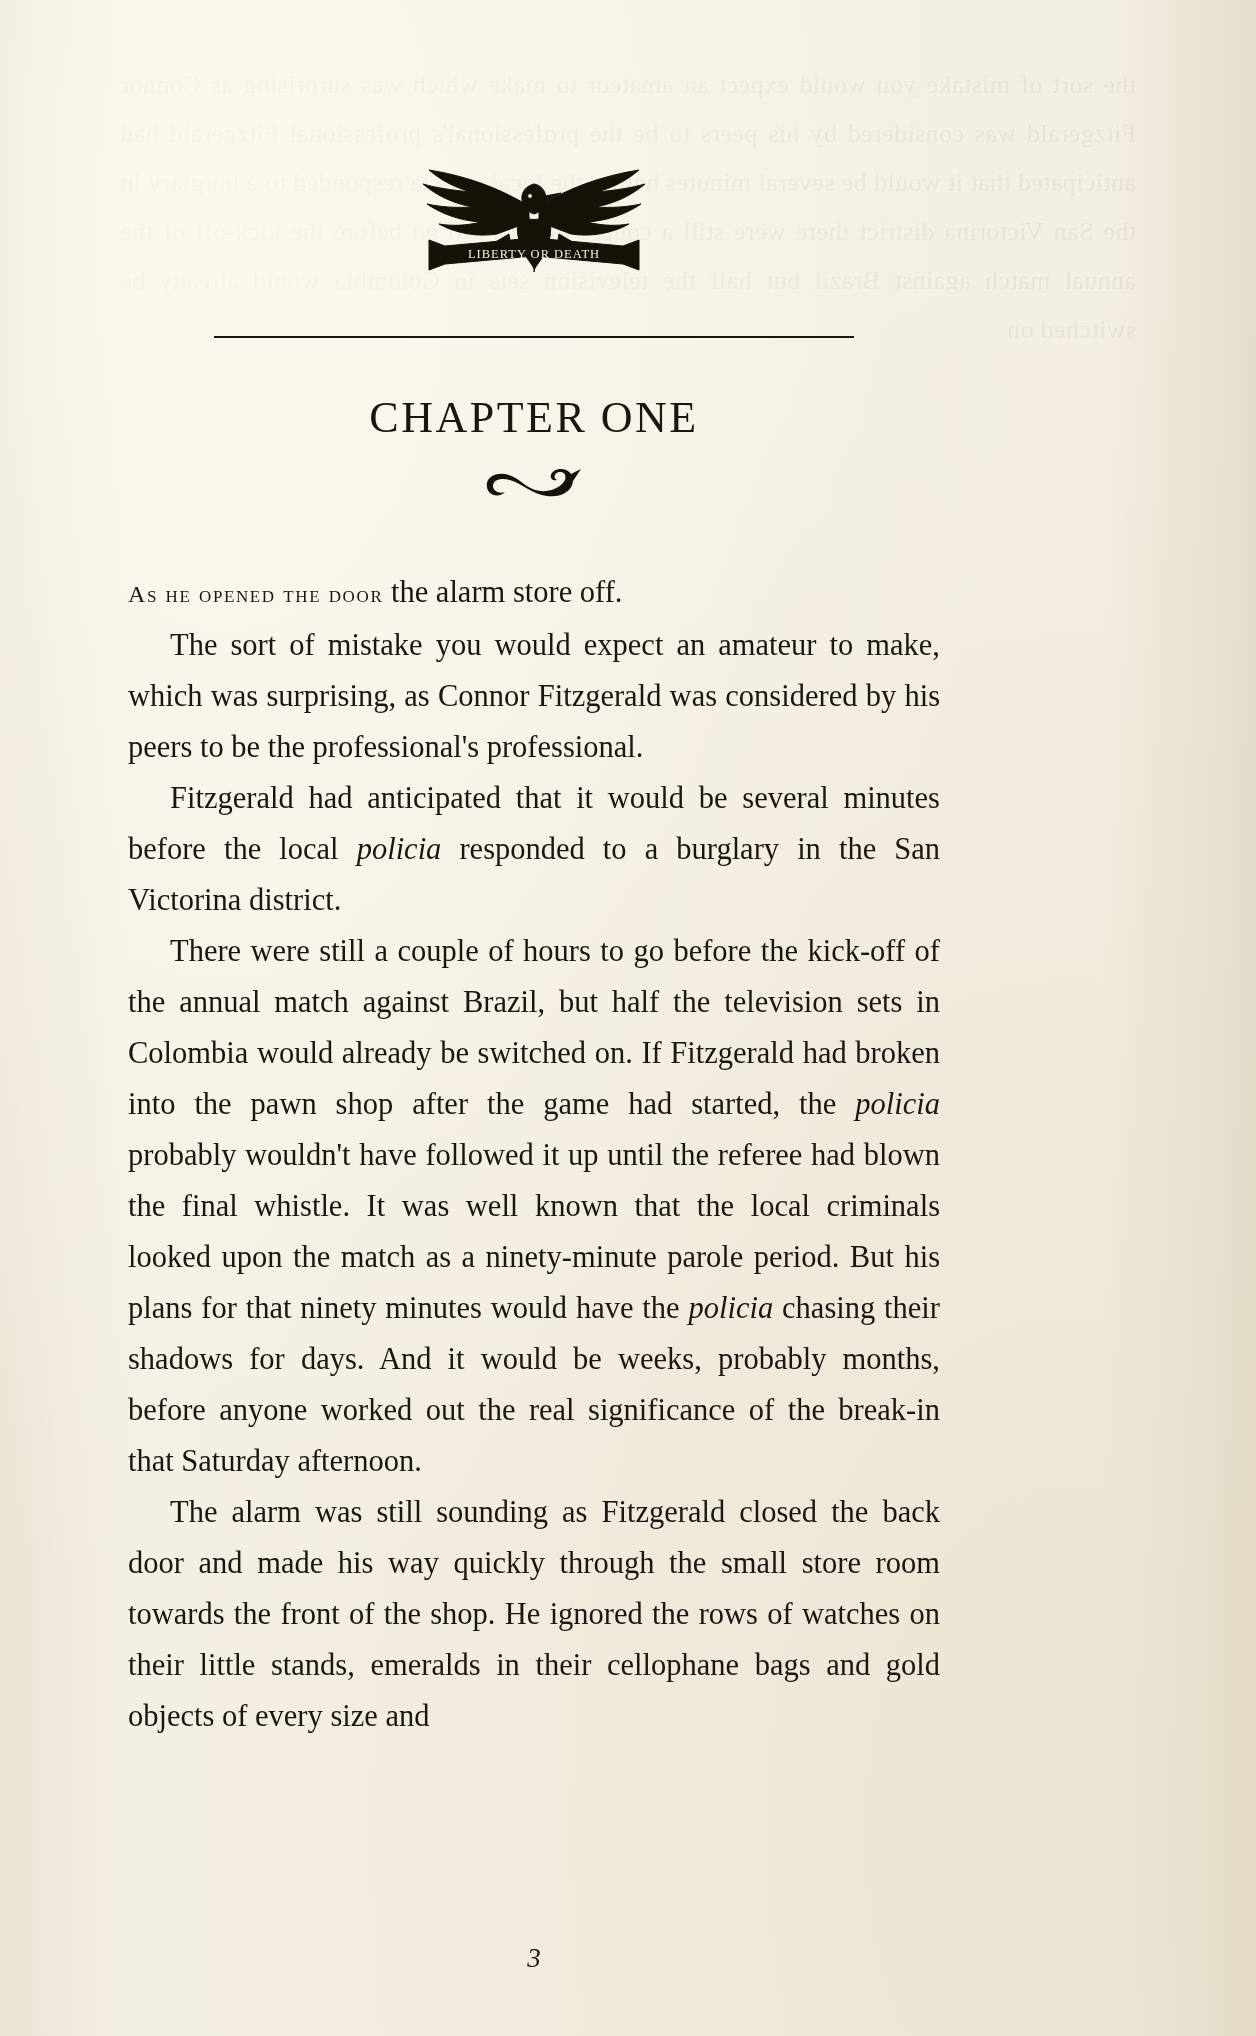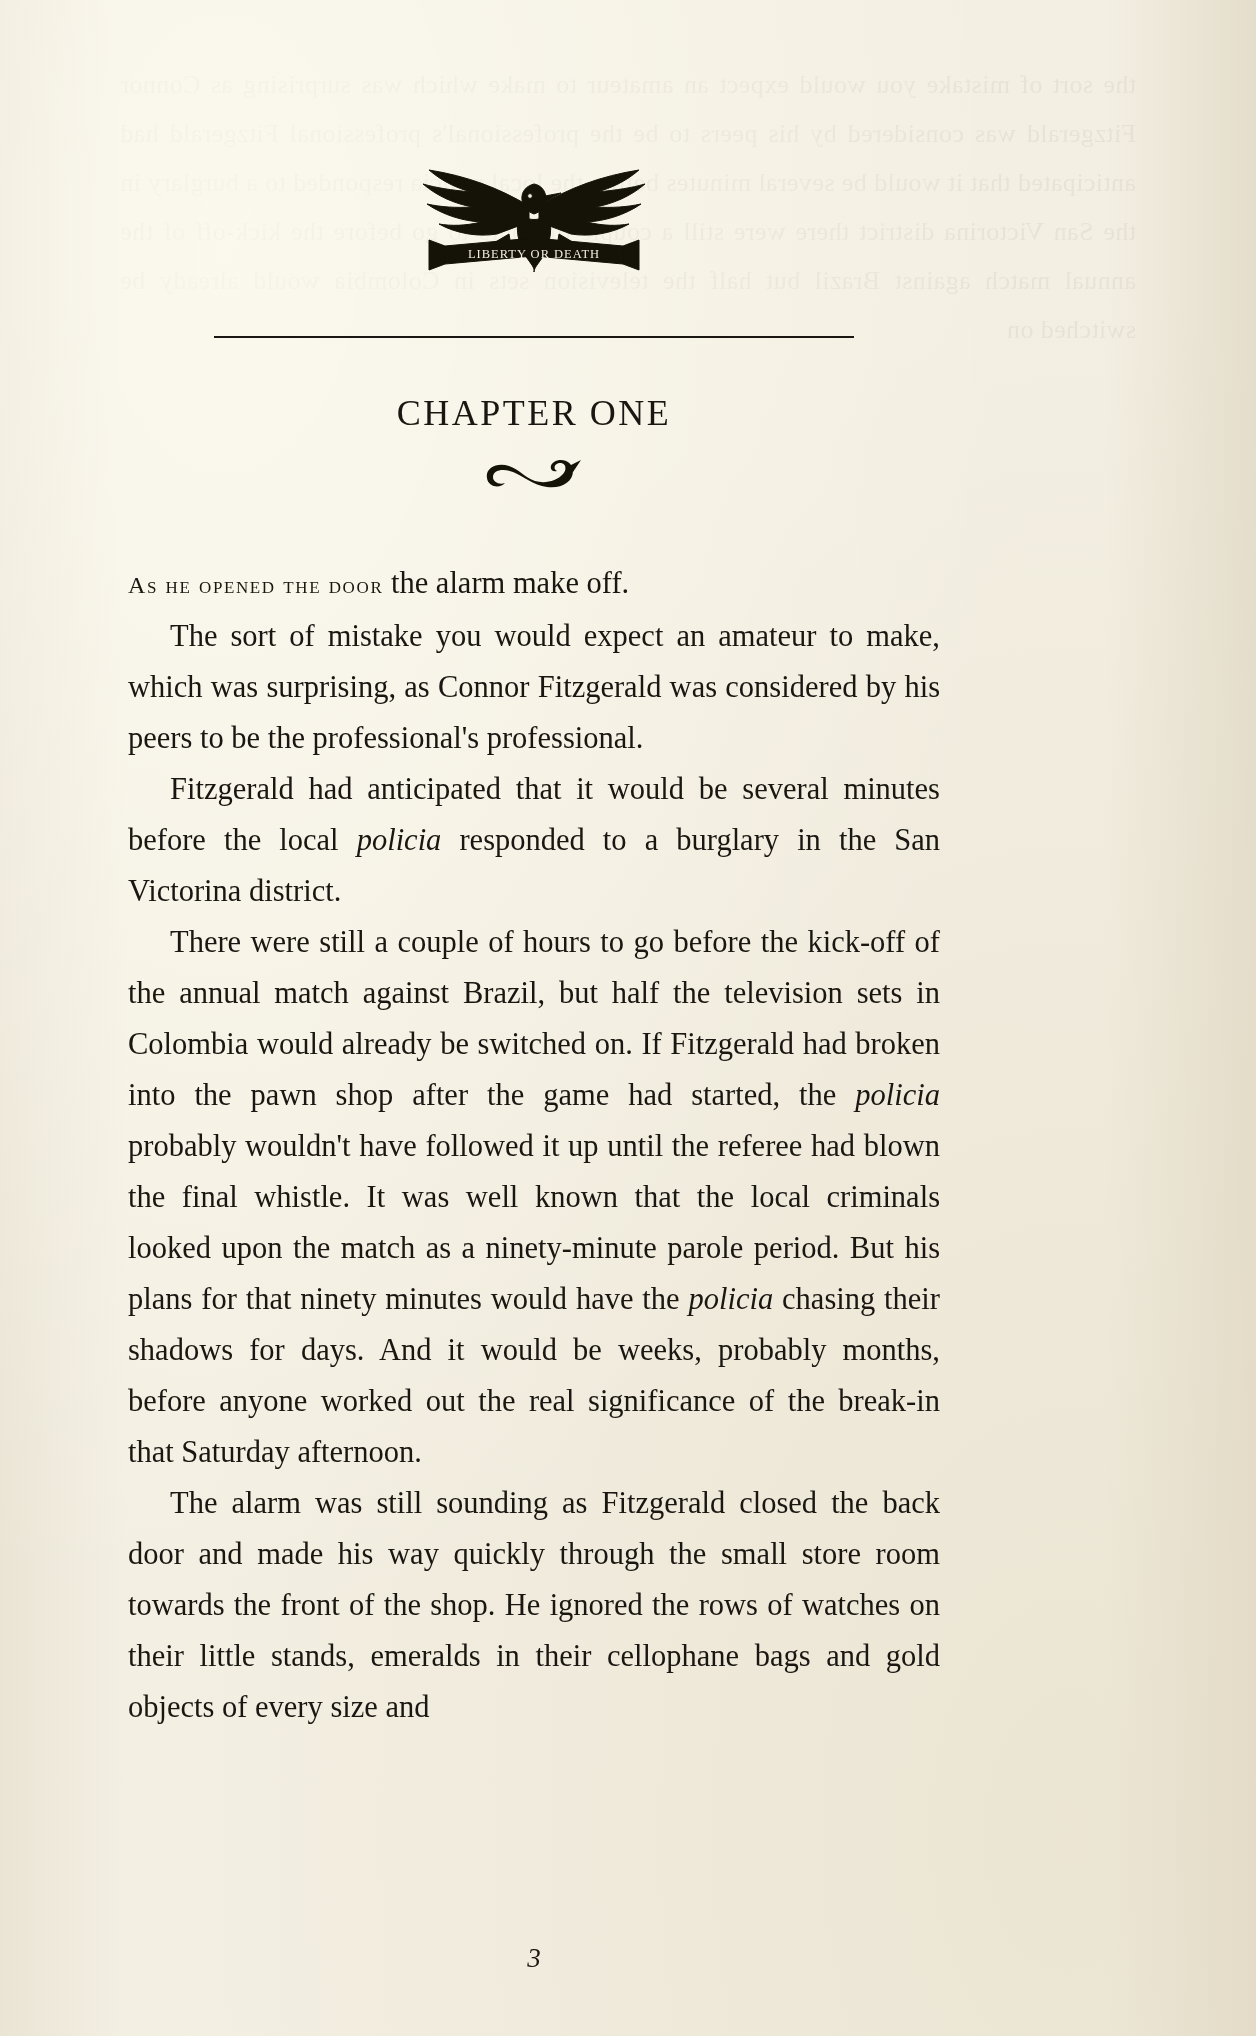--- a/index.html
+++ b/index.html
@@ -65,21 +65,21 @@
   .header-rule {
     width: 640px;
     margin: 36px auto 0 auto;
     border: 0;
     border-top: 2px solid #1a1712;
   }
 
   
   .chapter-title {
     text-align: center;
-    font-size: 36px;
+    font-size: 44px;
     letter-spacing: 2.5px;
     font-weight: normal;
     margin: 54px 0 0 0;
     font-family: "Liberation Serif", serif;
   }
 
   .swash {
     text-align: center;
     margin-top: 22px;
     height: 46px;
@@ -157,21 +157,21 @@
   <h1 class="chapter-title">CHAPTER ONE</h1>
 
   <div class="swash">
     <svg width="110" height="40" viewBox="0 0 110 40" aria-hidden="true">
       <path d="M8 22 C6 12 18 6 30 10 C40 13 46 22 56 25 C66 28 78 25 84 18 C89 12 86 6 80 7 C75 8 74 13 78 15 C72 17 69 10 75 6 C83 1 94 6 94 15 C94 26 82 33 68 31 C54 29 44 20 34 16 C24 12 14 14 14 21 C14 26 20 29 26 27 C21 33 9 31 8 22 Z" fill="#151208"></path>
       <path d="M86 12 L102 4 L94 16 Z" fill="#151208"></path>
     </svg>
   </div>
 
   <div class="body-text">
-    <p class="first"><span class="smallcaps">As he opened the door</span><span> the alarm make off.</span></p>
+    <p class="first"><span class="smallcaps">As he opened the door</span><span> the alarm store off.</span></p>
     <p>The sort of mistake you would expect an amateur to make, which was surprising, as Connor Fitzgerald was considered by his peers to be the professional's professional.</p>
     <p>Fitzgerald had anticipated that it would be several minutes before the local <span class="ital">policia</span> responded to a burglary in the San Victorina district.</p>
     <p>There were still a couple of hours to go before the kick-off of the annual match against Brazil, but half the television sets in Colombia would already be switched on. If Fitzgerald had broken into the pawn shop after the game had started, the <span class="ital">policia</span> probably wouldn't have followed it up until the referee had blown the final whistle. It was well known that the local criminals looked upon the match as a ninety-minute parole period. But his plans for that ninety minutes would have the <span class="ital">policia</span> chasing their shadows for days. And it would be weeks, probably months, before anyone worked out the real significance of the break-in that Saturday afternoon.</p>
     <p>The alarm was still sounding as Fitzgerald closed the back door and made his way quickly through the small store room towards the front of the shop. He ignored the rows of watches on their little stands, emeralds in their cellophane bags and gold objects of every size and</p>
   </div>
 
   <div class="folio">3</div>
 </div>
 
 </body></html>

